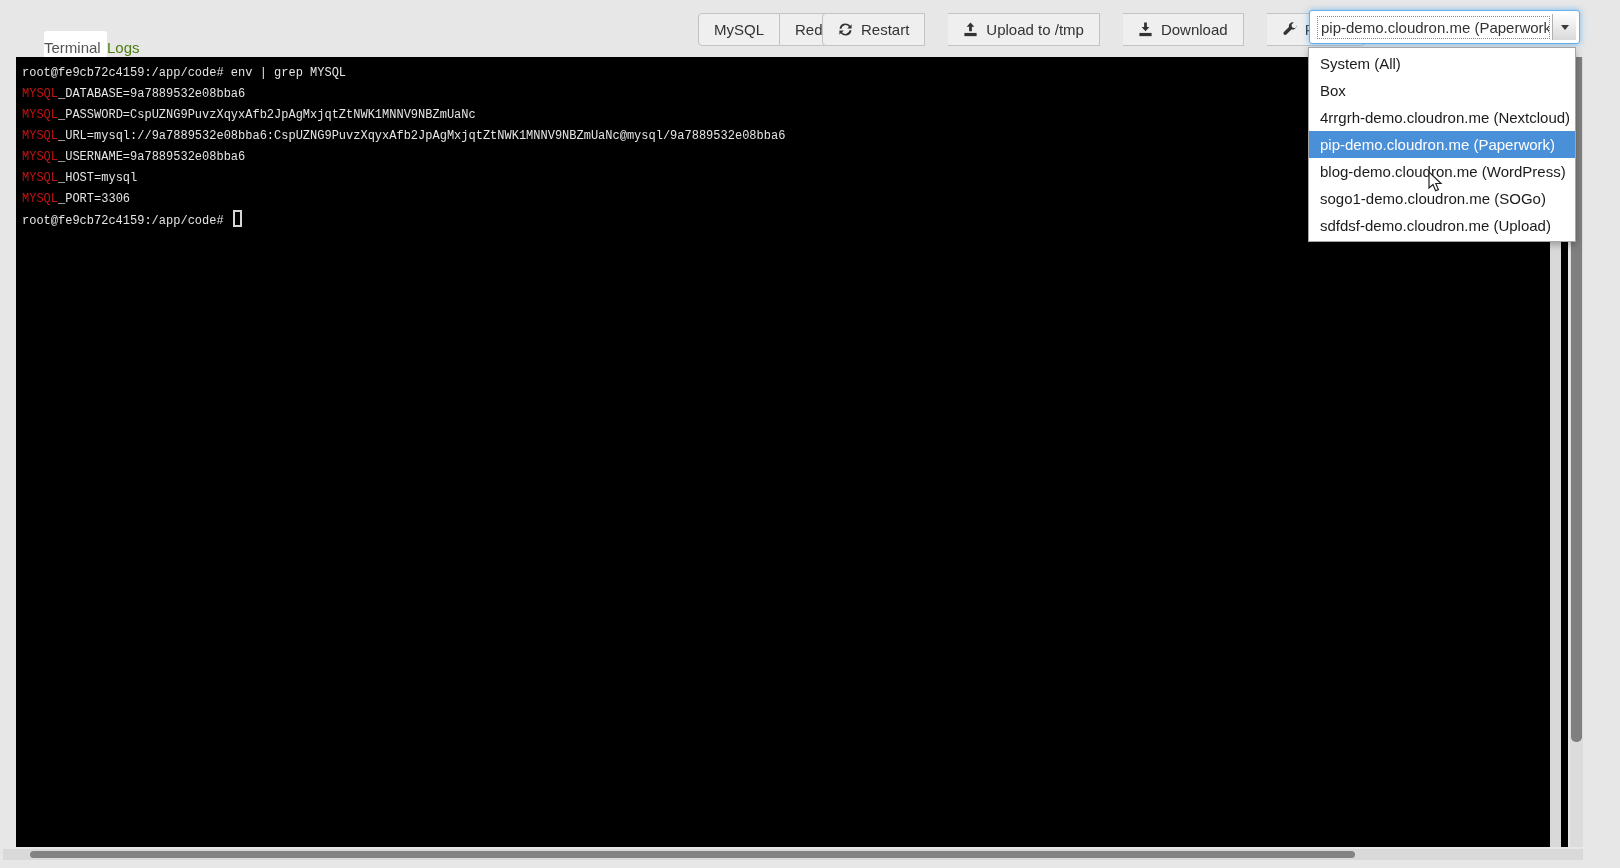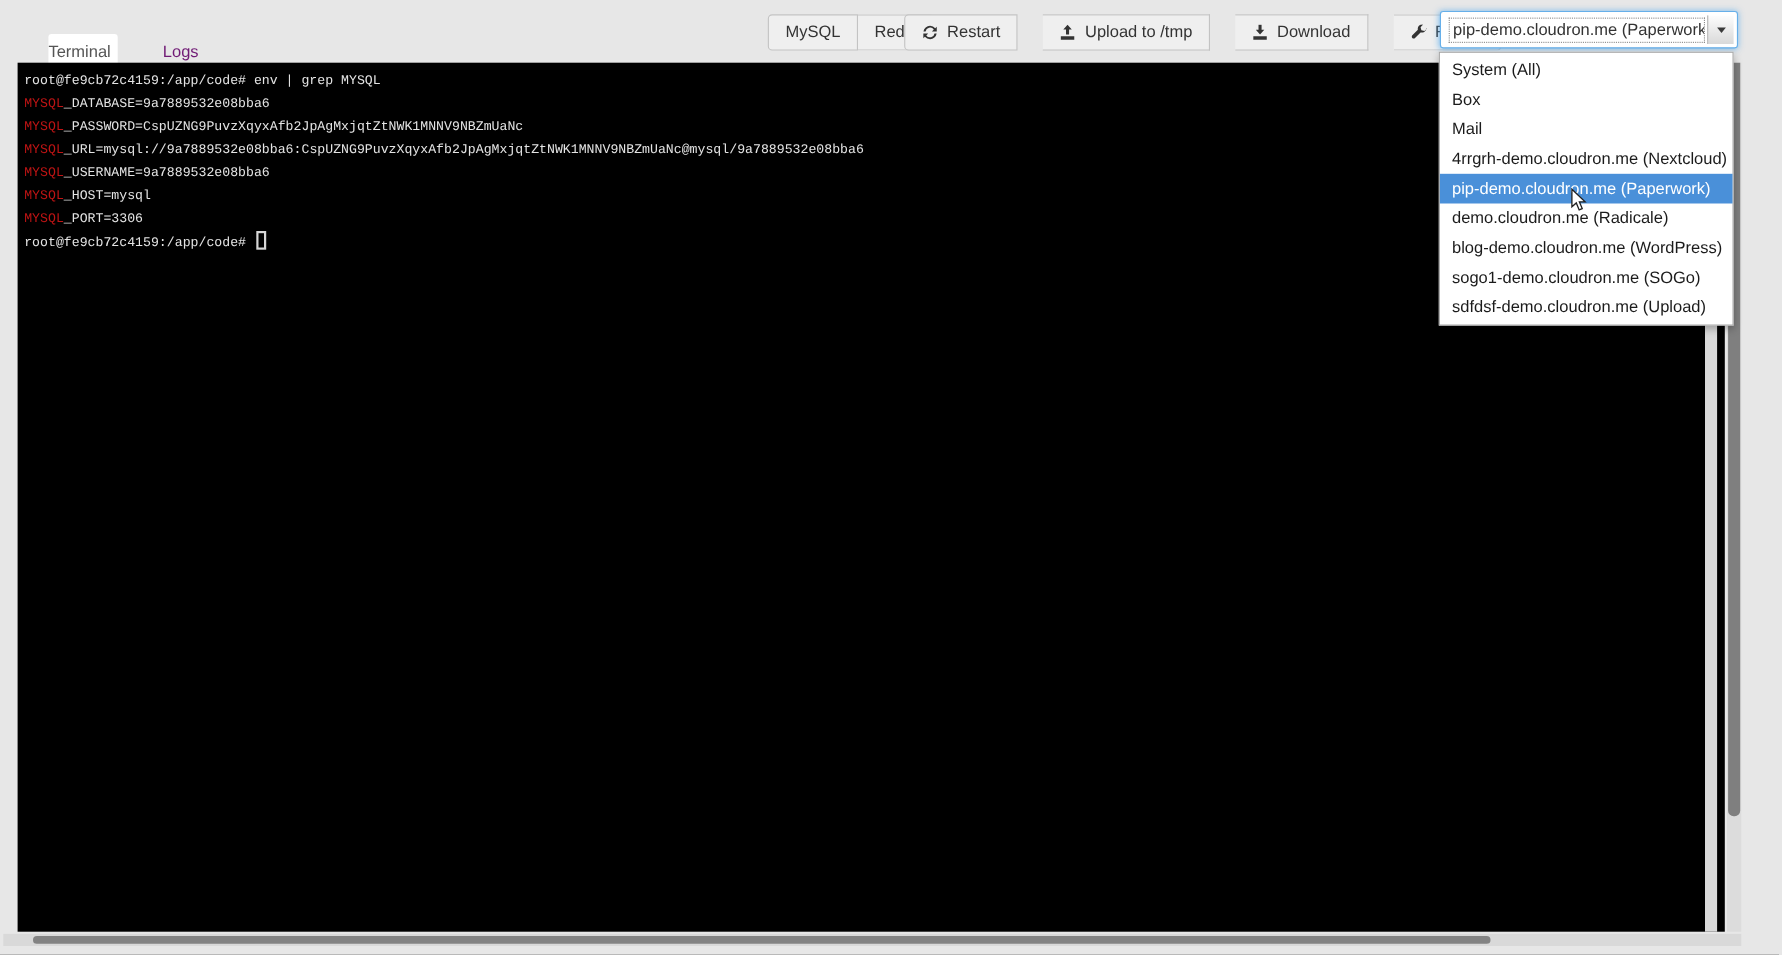--- a/index.html
+++ b/index.html
@@ -7,21 +7,21 @@
   body {
     width: 1620px; height: 868px; position: relative; overflow: hidden;
     background: #e7e7e7;
     font-family: "Liberation Sans", sans-serif;
   }
 
   
   .tab { position: absolute; top: 11px; height: 32px; display: flex; align-items: center;
          justify-content: flex-start; font-size: 15px; cursor: pointer; margin-top: 20px; }
   .tab-active { left: 44px; width: 63px; background: #ffffff; color: #555; border-radius: 3px 3px 0 0; }
-  .tab-logs { left: 107px; width: 72px; color: #701a75; padding-left: 41px; }
+  .tab-logs { left: 107px; width: 72px; color: #4d7c0f; }
 
   
   .btn-group { position: absolute; top: 13px; display: flex; }
   .btn-group-db { left: 698px; }
   .btn-group-actions { left: 822px; gap: 23px; }
   .btn { height: 33px; display: flex; align-items: center; gap: 8px; padding: 0 15px;
          background: #efefef; border: 1px solid #c3c3c3; border-left-width: 0;
          font-size: 15px; color: #333; cursor: pointer; white-space: nowrap; }
   .btn:first-child { border-left-width: 1px; border-radius: 4px 0 0 4px; }
   .btn:last-child { border-radius: 0 4px 4px 0; }
@@ -142,24 +142,22 @@
 <div class="v-scrollbar">
   <div class="v-thumb"></div>
 </div>
 <div class="h-scrollbar">
   <div class="h-thumb"></div>
 </div>
 
 <div class="app-popup">
     <div class="popup-item">System (All)</div>
     <div class="popup-item">Box</div>
-    <div class="popup-item">Mail</div>
     <div class="popup-item">4rrgrh-demo.cloudron.me (Nextcloud)</div>
     <div class="popup-item selected">pip-demo.cloudron.me (Paperwork)</div>
-    <div class="popup-item">demo.cloudron.me (Radicale)</div>
     <div class="popup-item">blog-demo.cloudron.me (WordPress)</div>
     <div class="popup-item">sogo1-demo.cloudron.me (SOGo)</div>
     <div class="popup-item">sdfdsf-demo.cloudron.me (Upload)</div>
   </div>
 
 <div class="mouse-cursor">
   <svg width="16" height="22" viewBox="0 0 16 22">
     <path d="M1 1 L1 17 L5 13.5 L7.6 19.8 L10.4 18.6 L7.8 12.5 L13 12.5 Z" fill="#ffffff" stroke="#222222" stroke-width="1.2"></path>
   </svg>
 </div>

